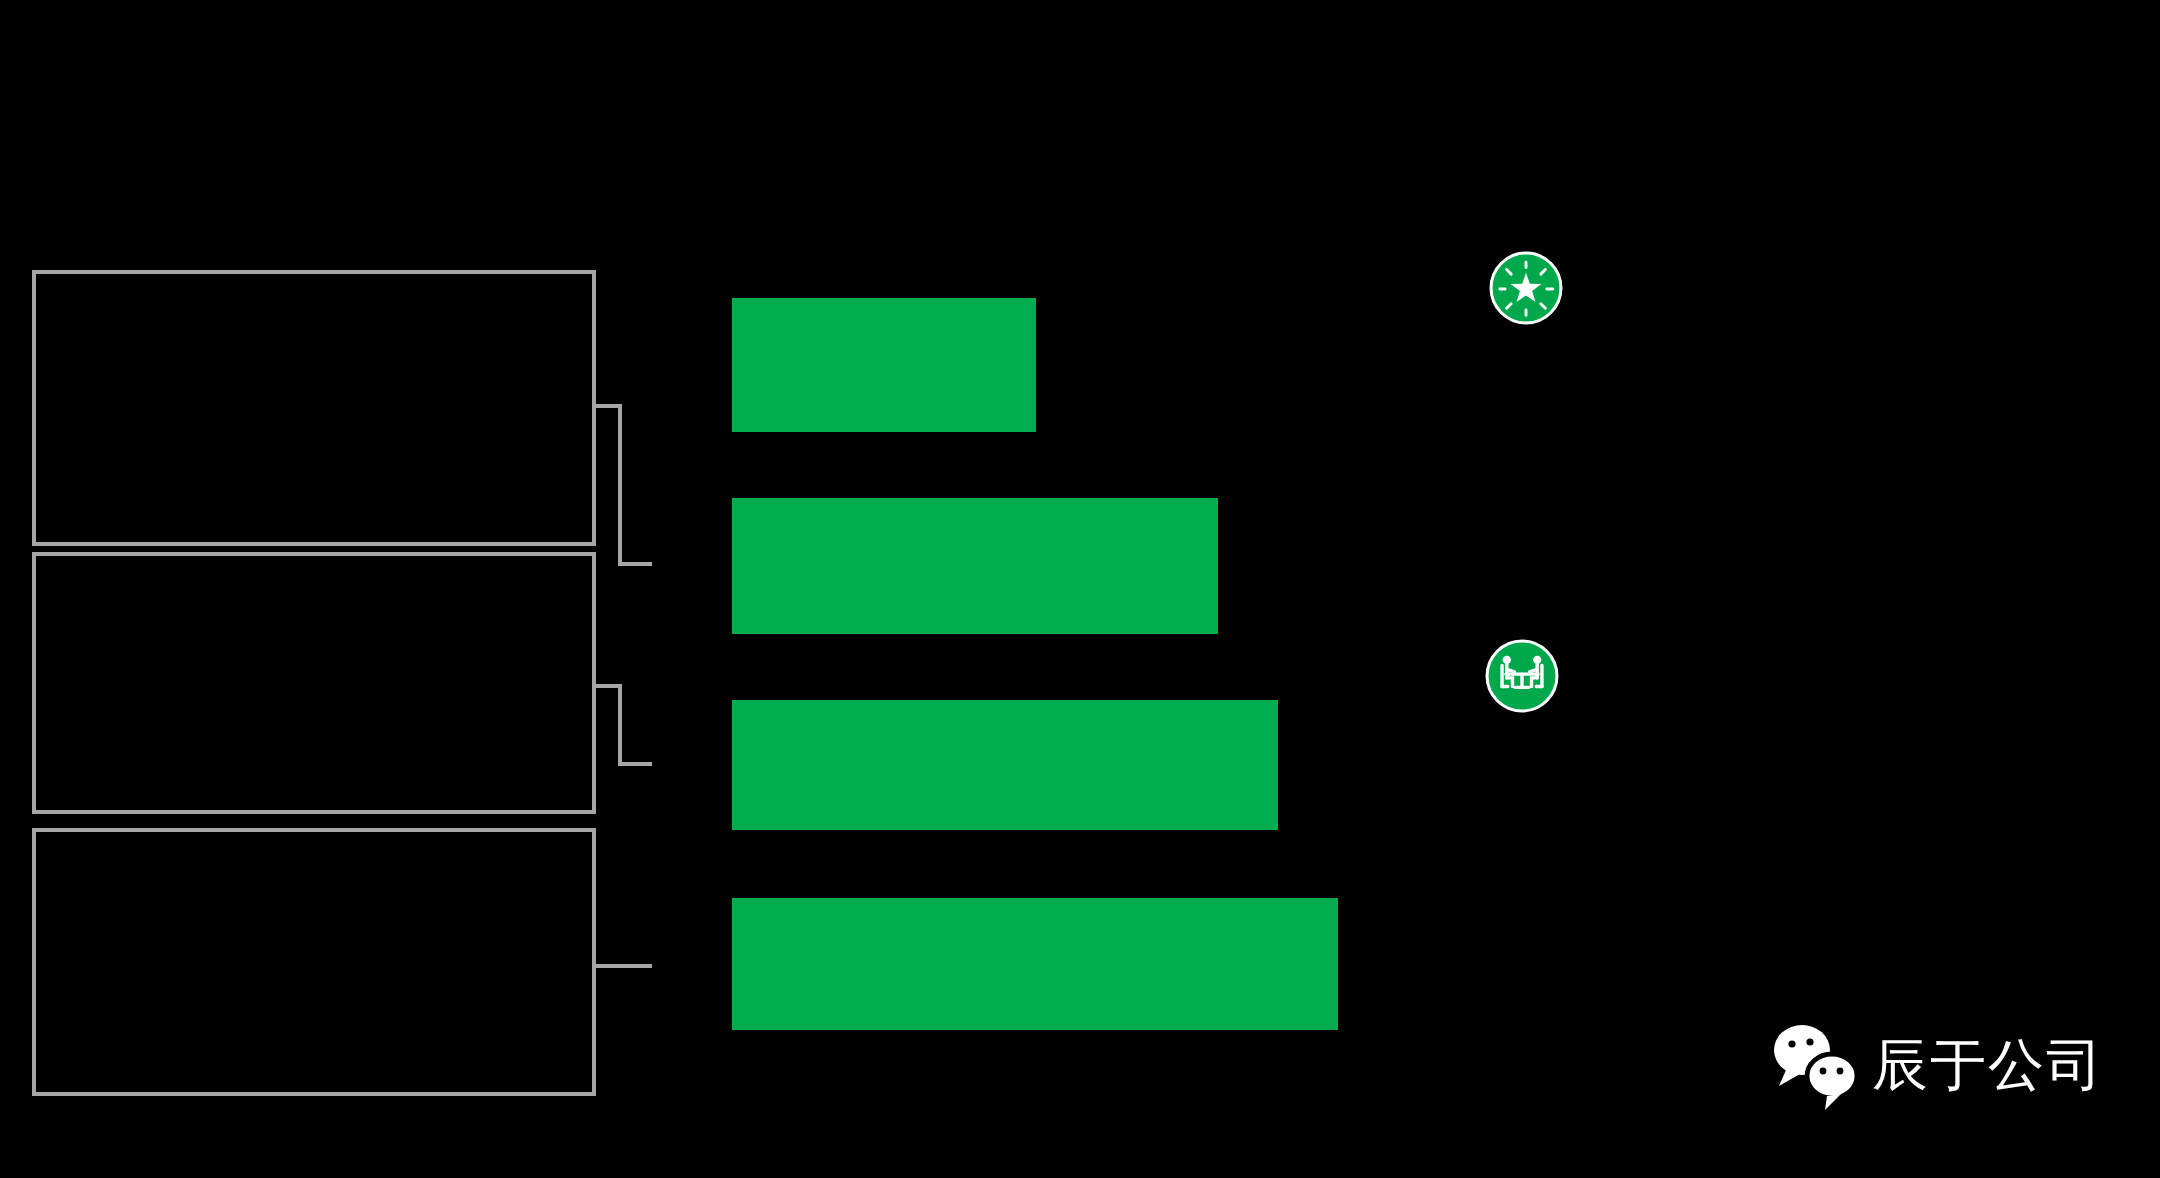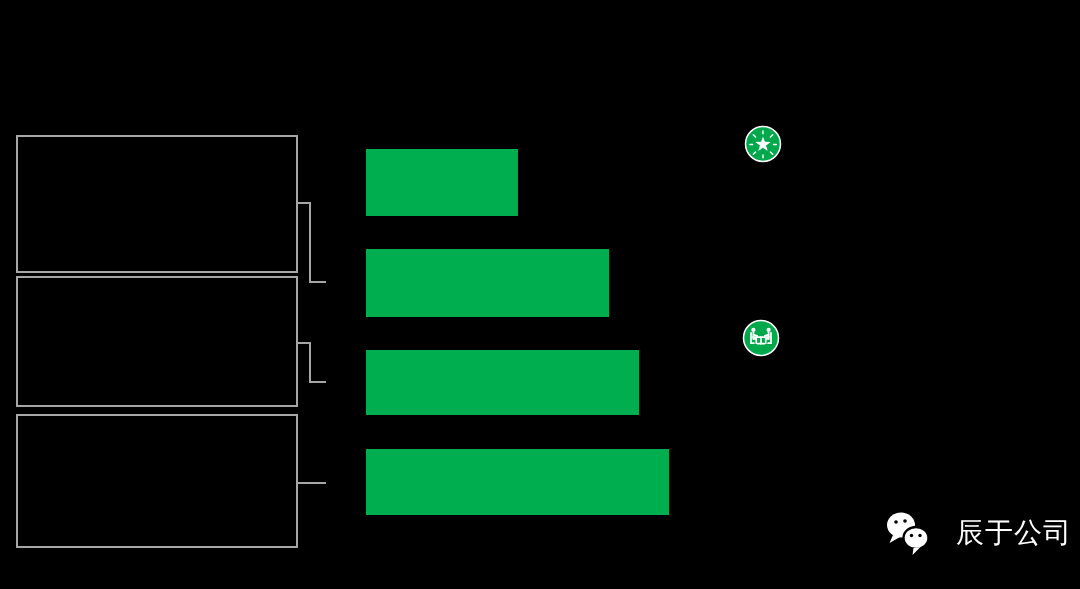--- a/index.html
+++ b/index.html
@@ -23,21 +23,21 @@
   .c2b{left:309px;top:342px;width:2px;height:41px;}
   .c2c{left:309px;top:381px;width:17px;height:2px;}
   .c3 {left:298px;top:482px;width:28px;height:2px;}
   .bars{position:absolute;left:0;top:0;width:100%;height:100%;}
   .bar{position:absolute;background:var(--bar,#00AE50);}
   .icon{position:absolute;width:38px;height:38px;}
   .icon1{left:744px;top:125px;}
   .icon2{left:742px;top:319px;}
   .watermark{
     position:absolute;left:884px;top:508px;height:50px;
-    display:flex;align-items:center;gap:22px;color:var(--wm,#FFFFFF);
+    display:flex;align-items:center;gap:2px;color:var(--wm,#FFFFFF);
   }
   .wx{display:inline-flex;width:50px;height:46px;}
   .brand{font-size:28px;letter-spacing:1px;white-space:nowrap;}
 </style>
 </head>
 <body>
 
 <div class="canvas">
 
   <div class="box box1"></div>

